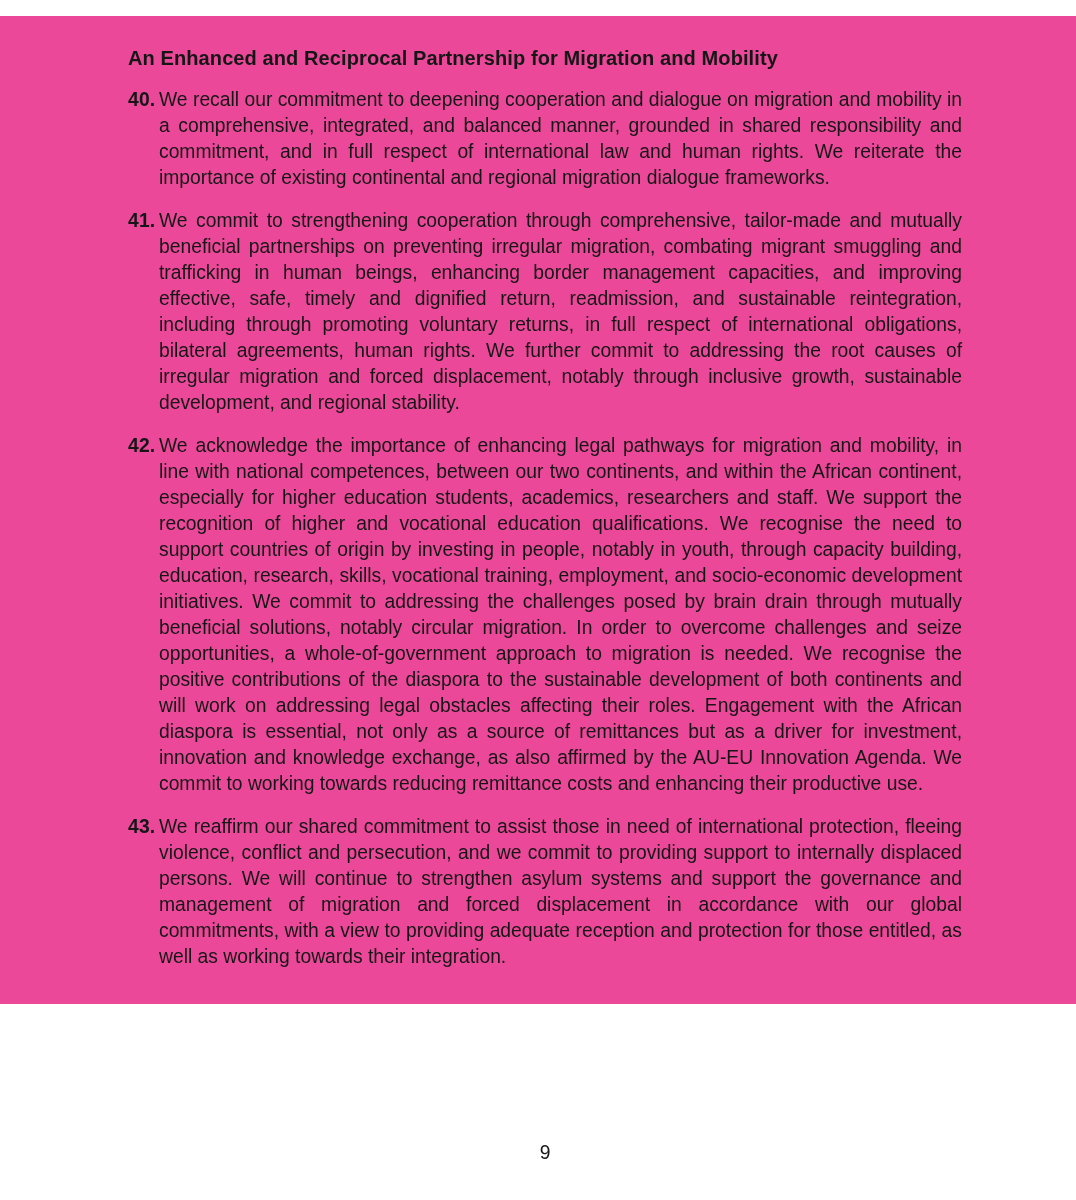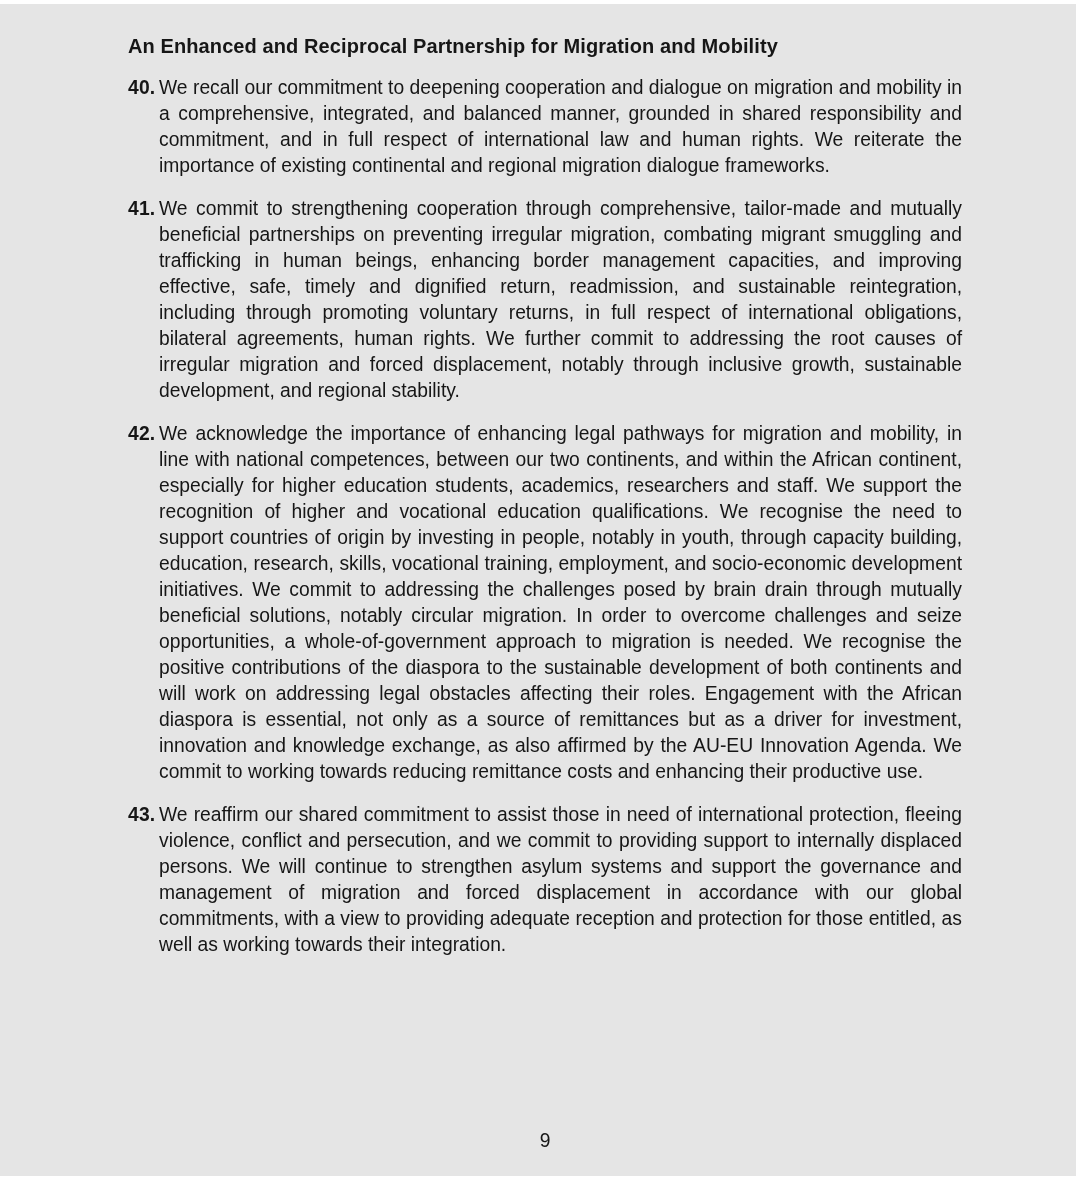--- a/index.html
+++ b/index.html
@@ -11,24 +11,24 @@
     height: 1200px;
     background: #ffffff;
     font-family: "Liberation Sans", sans-serif;
     color: #161616;
     position: relative;
     overflow: hidden;
   }
   .page {
     position: absolute;
     left: 0;
-    top: 4px;
+    top: 16px;
     width: 1076px;
-    height: 1172px;
-    background: #e5e5e5;
+    height: 988px;
+    background: #ec4899;
   }
   .content {
     position: absolute;
     left: 128px;
     top: 30px;
     width: 834px;
   }
   .doc-heading {
     font-size: 20px;
     line-height: 24px;

